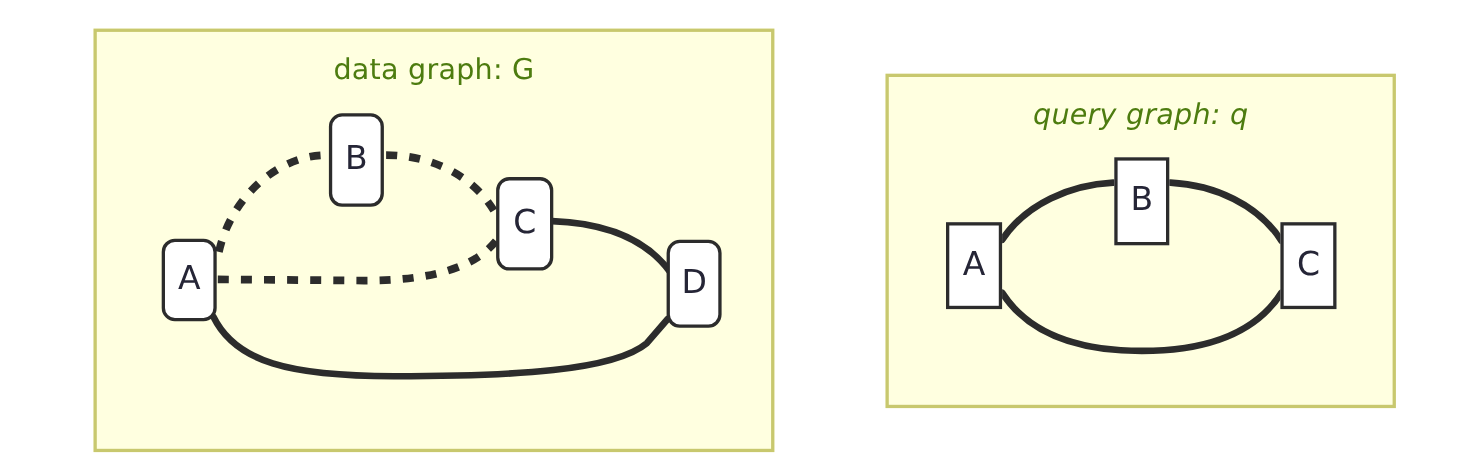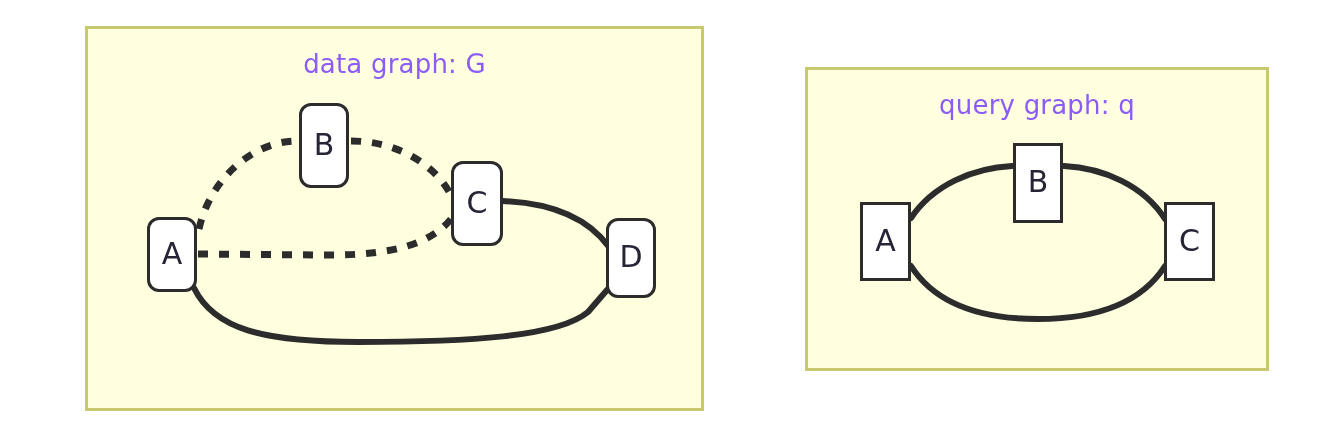--- a/index.html
+++ b/index.html
@@ -35,28 +35,28 @@
   #panel-query-graph {
     left: 805px;
     top: 67px;
     width: 464px;
     height: 304px;
   }
   .panel-title {
     position: absolute;
     width: 100%;
     text-align: center;
-    color: #8b5cf6;
+    color: #4d7c0f;
     font-size: 26px;
     line-height: 30px;
     letter-spacing: 0.2px;
     white-space: nowrap;
   }
   #panel-data-graph .panel-title { top: 20px; }
-  #panel-query-graph .panel-title { top: 20px; }
+  #panel-query-graph .panel-title { top: 20px; font-style: italic; }
 
   .graph-svg {
     position: absolute;
     left: 0;
     top: 0;
     overflow: visible;
   }
 
   .node {
     position: absolute;

